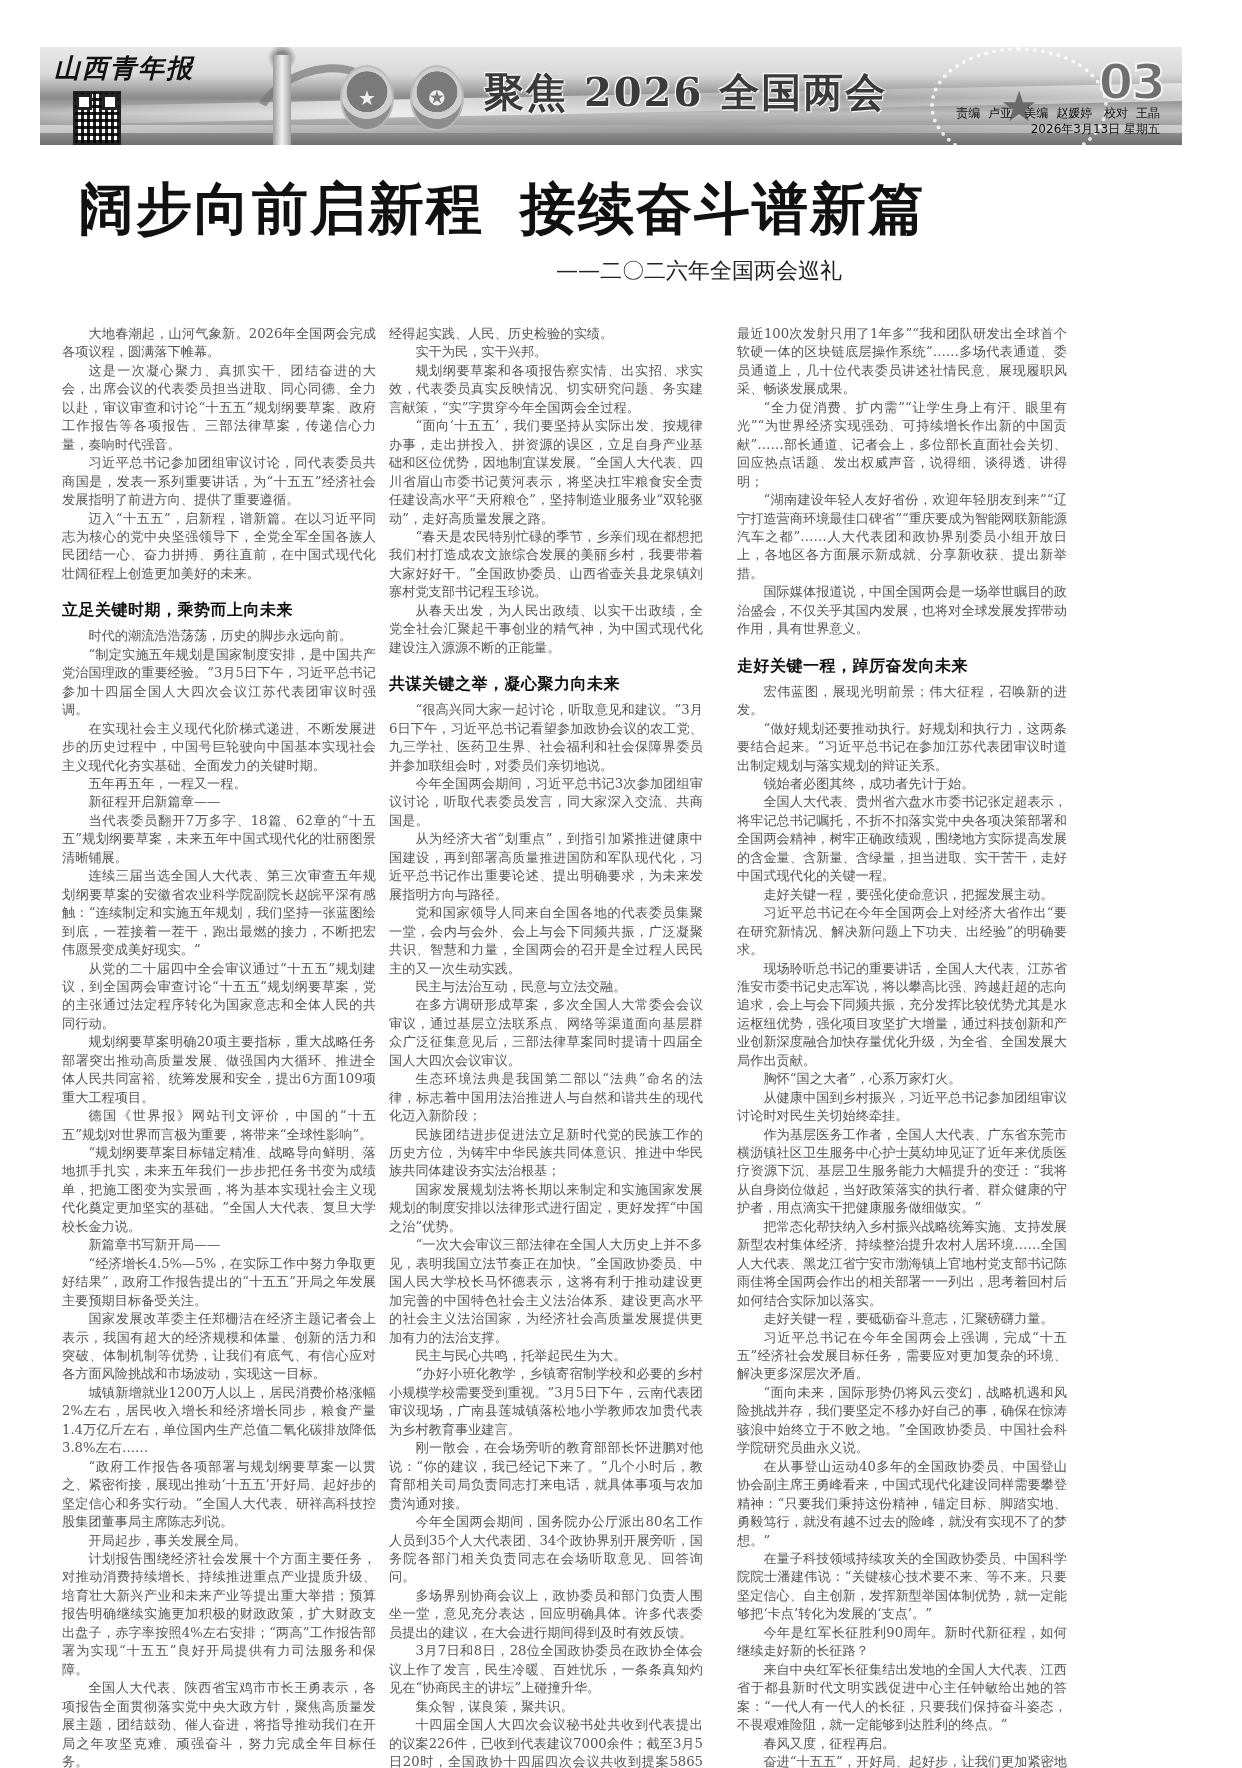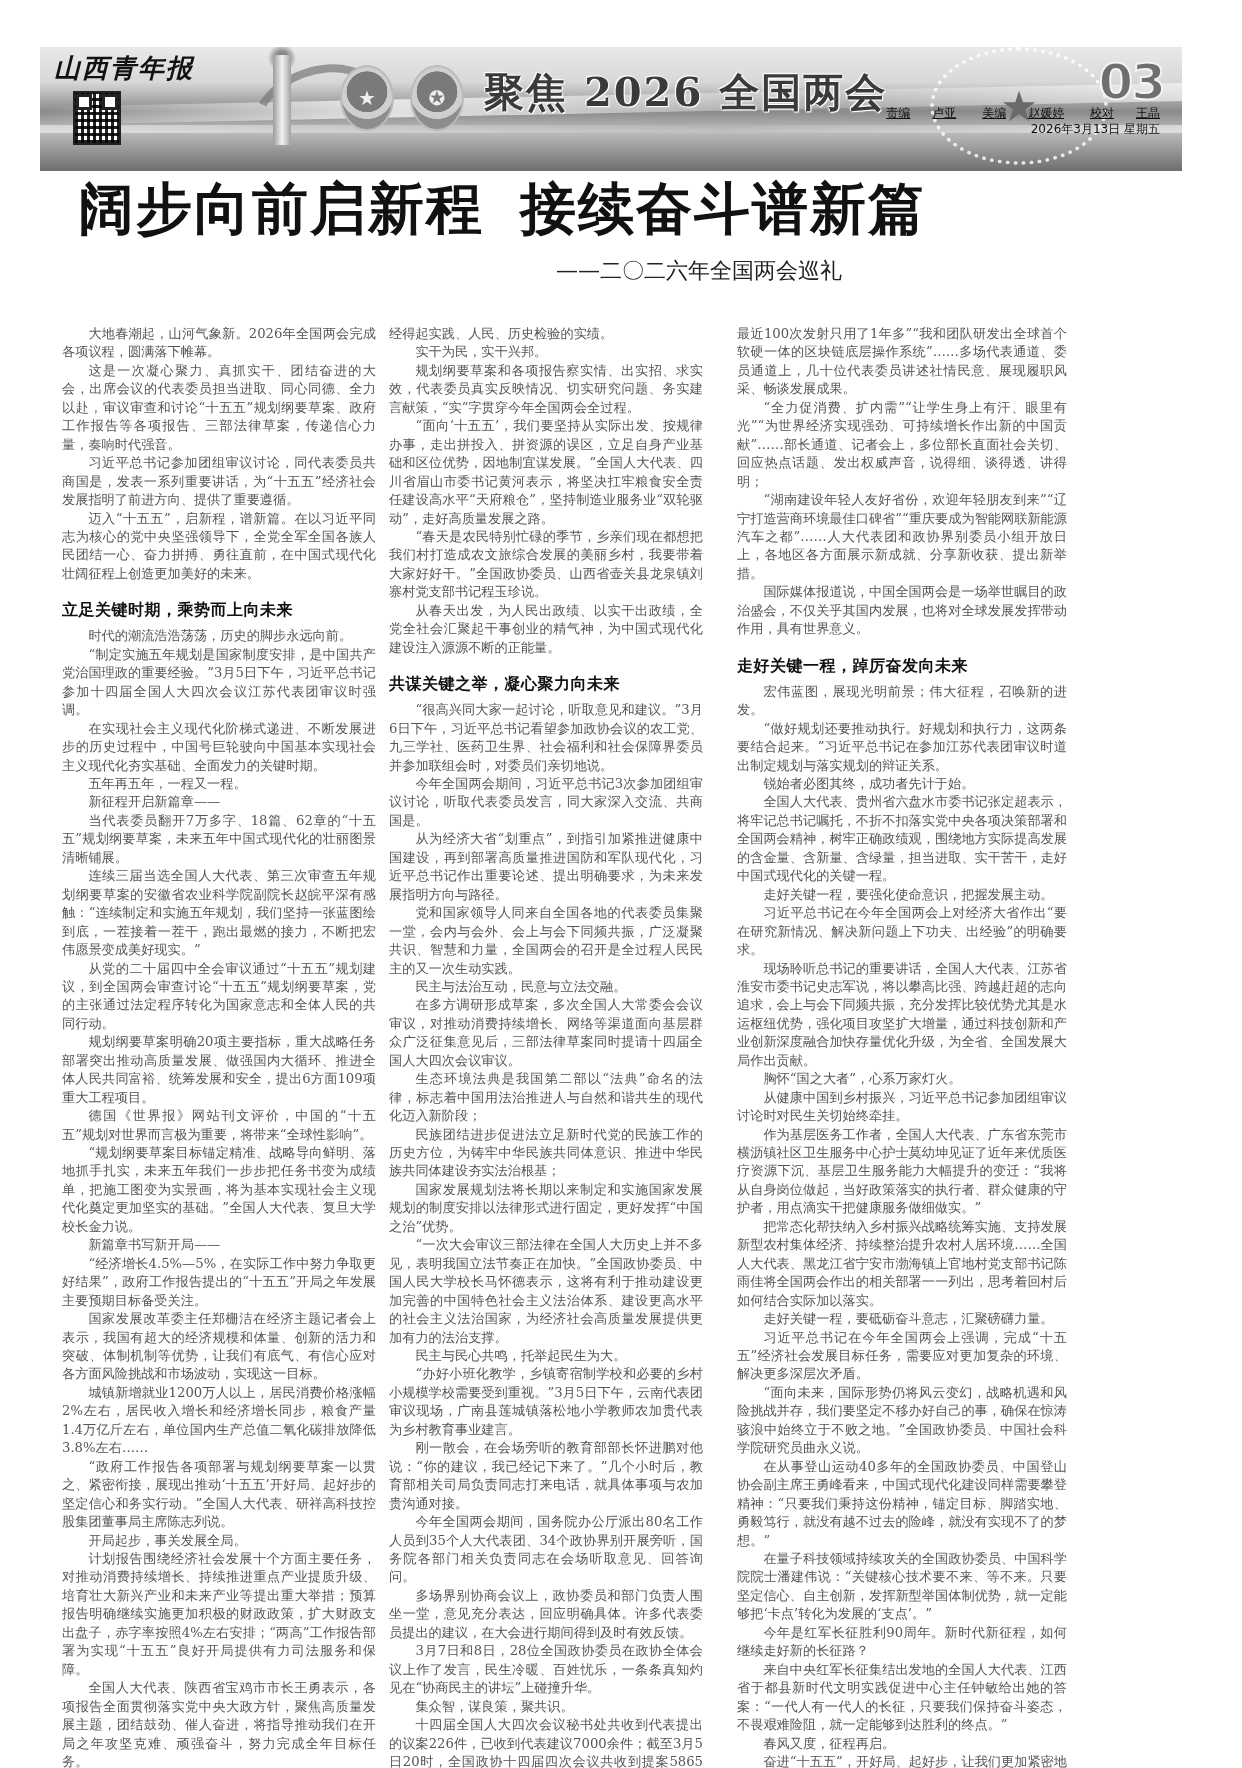--- a/index.html
+++ b/index.html
@@ -3,21 +3,21 @@
 <meta charset="utf-8">
 <style>
   html, body { margin: 0; padding: 0; background: #ffffff; }
   body {
     width: 1242px; height: 1768px; position: relative; overflow: hidden;
     font-family: "DejaVu Serif", "Liberation Serif", serif;
     color: #4a4a4a;
   }
   
   .banner {
-    position: absolute; left: 40px; top: 47px; width: 1142px; height: 124px;
+    position: absolute; left: 40px; top: 47px; width: 1142px; height: 98px;
     background: linear-gradient(180deg, #e9e9e9 0%, #d8d8d8 28%, #8a8a8a 52%, #bdbdbd 68%, #6e6e6e 100%);
     overflow: hidden;
   }
   .banner .swoosh {
     position: absolute; left: 0; top: 48px; width: 1142px; height: 18px;
     background: linear-gradient(90deg, rgba(255,255,255,0.0), rgba(255,255,255,0.75) 30%, rgba(255,255,255,0.2) 70%, rgba(255,255,255,0.6));
     transform: skewY(-1.2deg);
   }
   .banner .swoosh2 {
     position: absolute; left: 0; top: 78px; width: 1142px; height: 8px;
@@ -72,21 +72,21 @@
     display: flex; align-items: center; justify-content: center; color: #6a6a6a; font-size: 42px;
   }
   .page-num {
     position: absolute; right: 18px; top: 6px; font-size: 50px; font-weight: bold; color: #6f6f6f;
     font-family: "DejaVu Sans", sans-serif; -webkit-text-stroke: 2px #f4f4f4; letter-spacing: -2px;
   }
   .credits {
     position: absolute; right: 22px; top: 58px; text-align: right; font-family: "DejaVu Sans", sans-serif;
     font-size: 12px; color: #111; line-height: 16px;
   }
-  .credits span { margin-left: 22px; text-decoration: underline; }
+  .credits span { margin-left: 8px; }
 
   
   .headline {
     position: absolute; left: 0; top: 172px; width: 1004px; text-align: center;
     font-size: 56px; font-weight: bold; color: #111; letter-spacing: 2px;
     font-family: "DejaVu Serif", serif;
   }
   .headline .gap { display: inline-block; width: 36px; }
   .subhead {
     position: absolute; left: 0; top: 256px; width: 1242px; text-align: center;
@@ -175,21 +175,21 @@
   <p>规划纲要草案和各项报告察实情、出实招、求实效，代表委员真实反映情况、切实研究问题、务实建言献策，“实”字贯穿今年全国两会全过程。</p>
   <p>“面向‘十五五’，我们要坚持从实际出发、按规律办事，走出拼投入、拼资源的误区，立足自身产业基础和区位优势，因地制宜谋发展。”全国人大代表、四川省眉山市委书记黄河表示，将坚决扛牢粮食安全责任建设高水平“天府粮仓”，坚持制造业服务业“双轮驱动”，走好高质量发展之路。</p>
   <p>“春天是农民特别忙碌的季节，乡亲们现在都想把我们村打造成农文旅综合发展的美丽乡村，我要带着大家好好干。”全国政协委员、山西省壶关县龙泉镇刘寨村党支部书记程玉珍说。</p>
   <p>从春天出发，为人民出政绩、以实干出政绩，全党全社会汇聚起干事创业的精气神，为中国式现代化建设注入源源不断的正能量。</p>
   <h3>共谋关键之举，凝心聚力向未来</h3>
   <p>“很高兴同大家一起讨论，听取意见和建议。”3月6日下午，习近平总书记看望参加政协会议的农工党、九三学社、医药卫生界、社会福利和社会保障界委员并参加联组会时，对委员们亲切地说。</p>
   <p>今年全国两会期间，习近平总书记3次参加团组审议讨论，听取代表委员发言，同大家深入交流、共商国是。</p>
   <p>从为经济大省“划重点”，到指引加紧推进健康中国建设，再到部署高质量推进国防和军队现代化，习近平总书记作出重要论述、提出明确要求，为未来发展指明方向与路径。</p>
   <p>党和国家领导人同来自全国各地的代表委员集聚一堂，会内与会外、会上与会下同频共振，广泛凝聚共识、智慧和力量，全国两会的召开是全过程人民民主的又一次生动实践。</p>
   <p>民主与法治互动，民意与立法交融。</p>
-  <p>在多方调研形成草案，多次全国人大常委会会议审议，对推动消费持续增长、网络等渠道面向基层群众广泛征集意见后，三部法律草案同时提请十四届全国人大四次会议审议。</p>
+  <p>在多方调研形成草案，多次全国人大常委会会议审议，通过基层立法联系点、网络等渠道面向基层群众广泛征集意见后，三部法律草案同时提请十四届全国人大四次会议审议。</p>
   <p>生态环境法典是我国第二部以“法典”命名的法律，标志着中国用法治推进人与自然和谐共生的现代化迈入新阶段；</p>
   <p>民族团结进步促进法立足新时代党的民族工作的历史方位，为铸牢中华民族共同体意识、推进中华民族共同体建设夯实法治根基；</p>
   <p>国家发展规划法将长期以来制定和实施国家发展规划的制度安排以法律形式进行固定，更好发挥“中国之治”优势。</p>
   <p>“一次大会审议三部法律在全国人大历史上并不多见，表明我国立法节奏正在加快。”全国政协委员、中国人民大学校长马怀德表示，这将有利于推动建设更加完善的中国特色社会主义法治体系、建设更高水平的社会主义法治国家，为经济社会高质量发展提供更加有力的法治支撑。</p>
   <p>民主与民心共鸣，托举起民生为大。</p>
   <p>“办好小班化教学，乡镇寄宿制学校和必要的乡村小规模学校需要受到重视。”3月5日下午，云南代表团审议现场，广南县莲城镇落松地小学教师农加贵代表为乡村教育事业建言。</p>
   <p>刚一散会，在会场旁听的教育部部长怀进鹏对他说：“你的建议，我已经记下来了。”几个小时后，教育部相关司局负责同志打来电话，就具体事项与农加贵沟通对接。</p>
   <p>今年全国两会期间，国务院办公厅派出80名工作人员到35个人大代表团、34个政协界别开展旁听，国务院各部门相关负责同志在会场听取意见、回答询问。</p>
   <p>多场界别协商会议上，政协委员和部门负责人围坐一堂，意见充分表达，回应明确具体。许多代表委员提出的建议，在大会进行期间得到及时有效反馈。</p>
   <p>3月7日和8日，28位全国政协委员在政协全体会议上作了发言，民生冷暖、百姓忧乐，一条条真知灼见在“协商民主的讲坛”上碰撞升华。</p>

